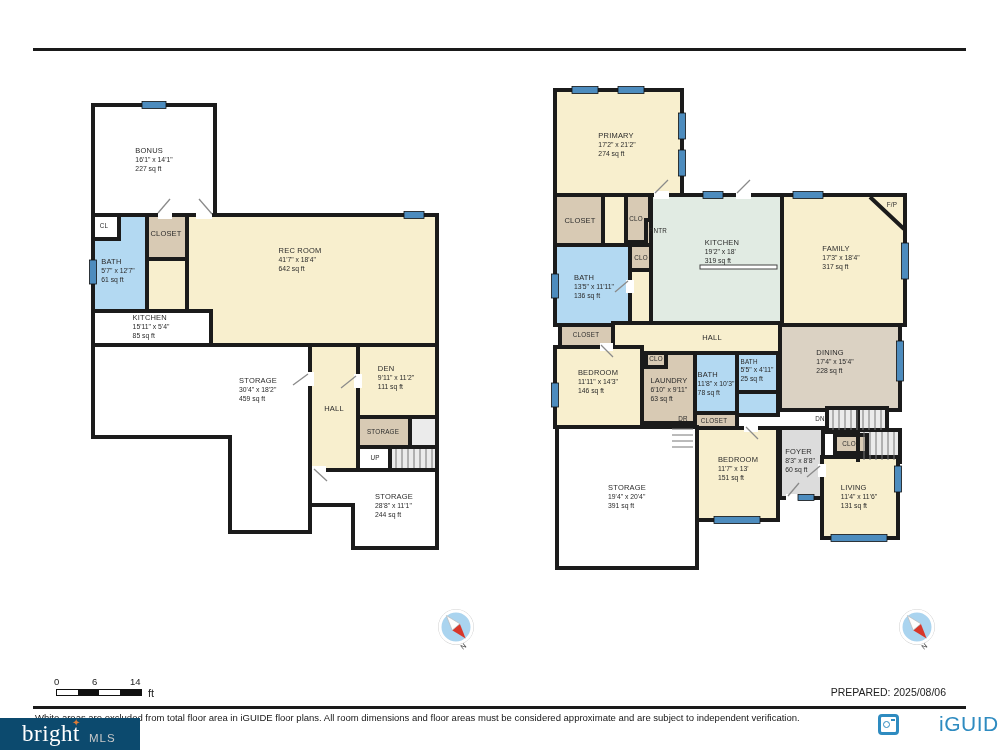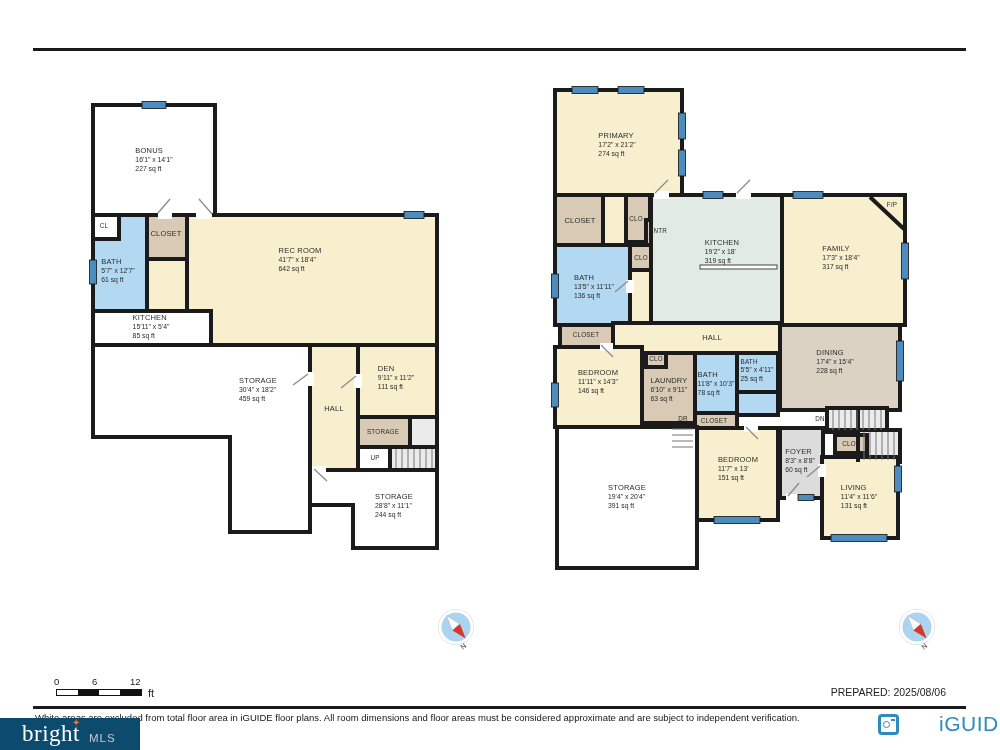--- a/index.html
+++ b/index.html
@@ -332,21 +332,21 @@
       <polygon points="19,4 24,19 14,19" fill="#d8372b"></polygon>
       <polygon points="19,34 24,19 14,19" fill="#fdfdfd" stroke="#b5b5b5" stroke-width="0.6"></polygon>
     </g>
     <text x="27" y="41" font-size="7" fill="#333" transform="rotate(140 28 38)">N</text>
   </svg>
 
   <div class="scalebar">
     <div class="nums">
       <span class="n0">0</span>
       <span class="n6">6</span>
-      <span class="n12">12</span>
+      <span class="n12">14</span>
     </div>
     <div class="bar">
       <div class="seg w"></div>
         <div class="seg b"></div>
       <div class="seg w"></div>
         <div class="seg b"></div>
     </div>
     <span class="unit">ft</span>
   </div>
 

